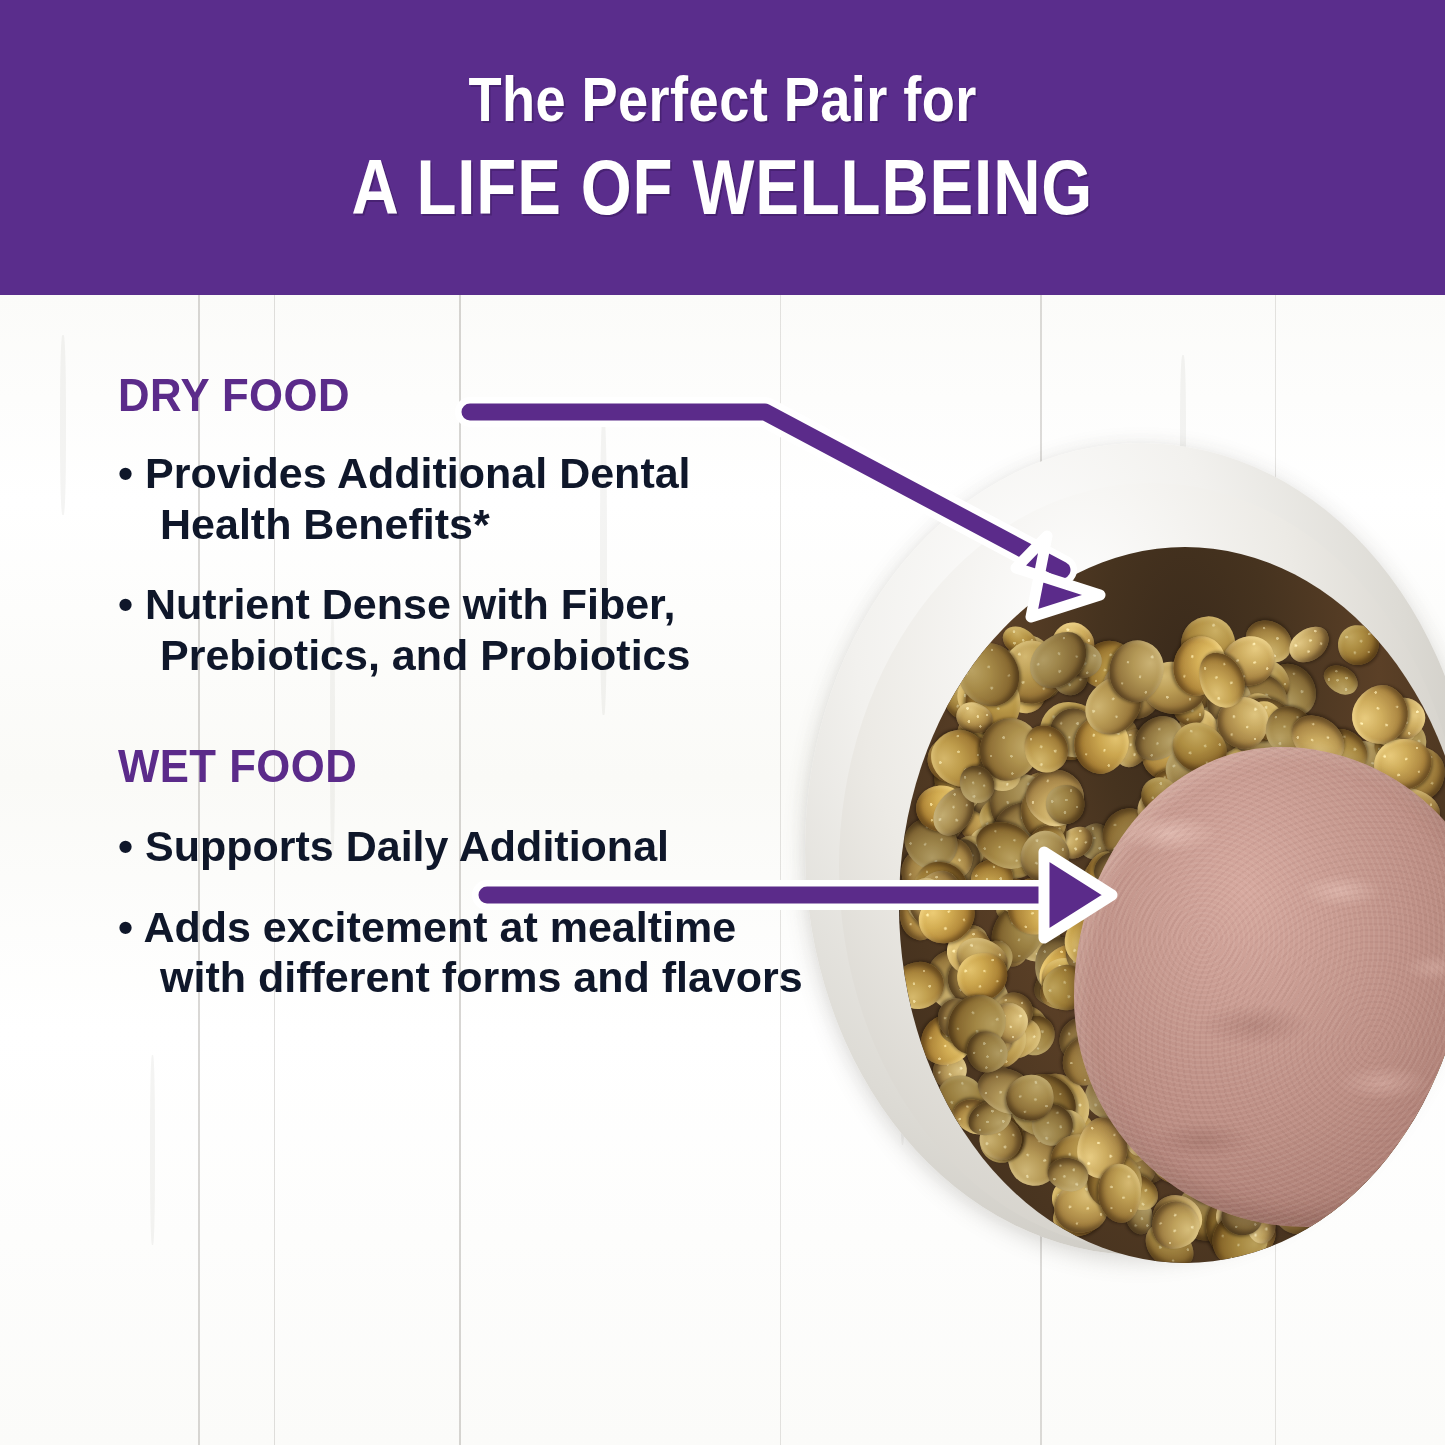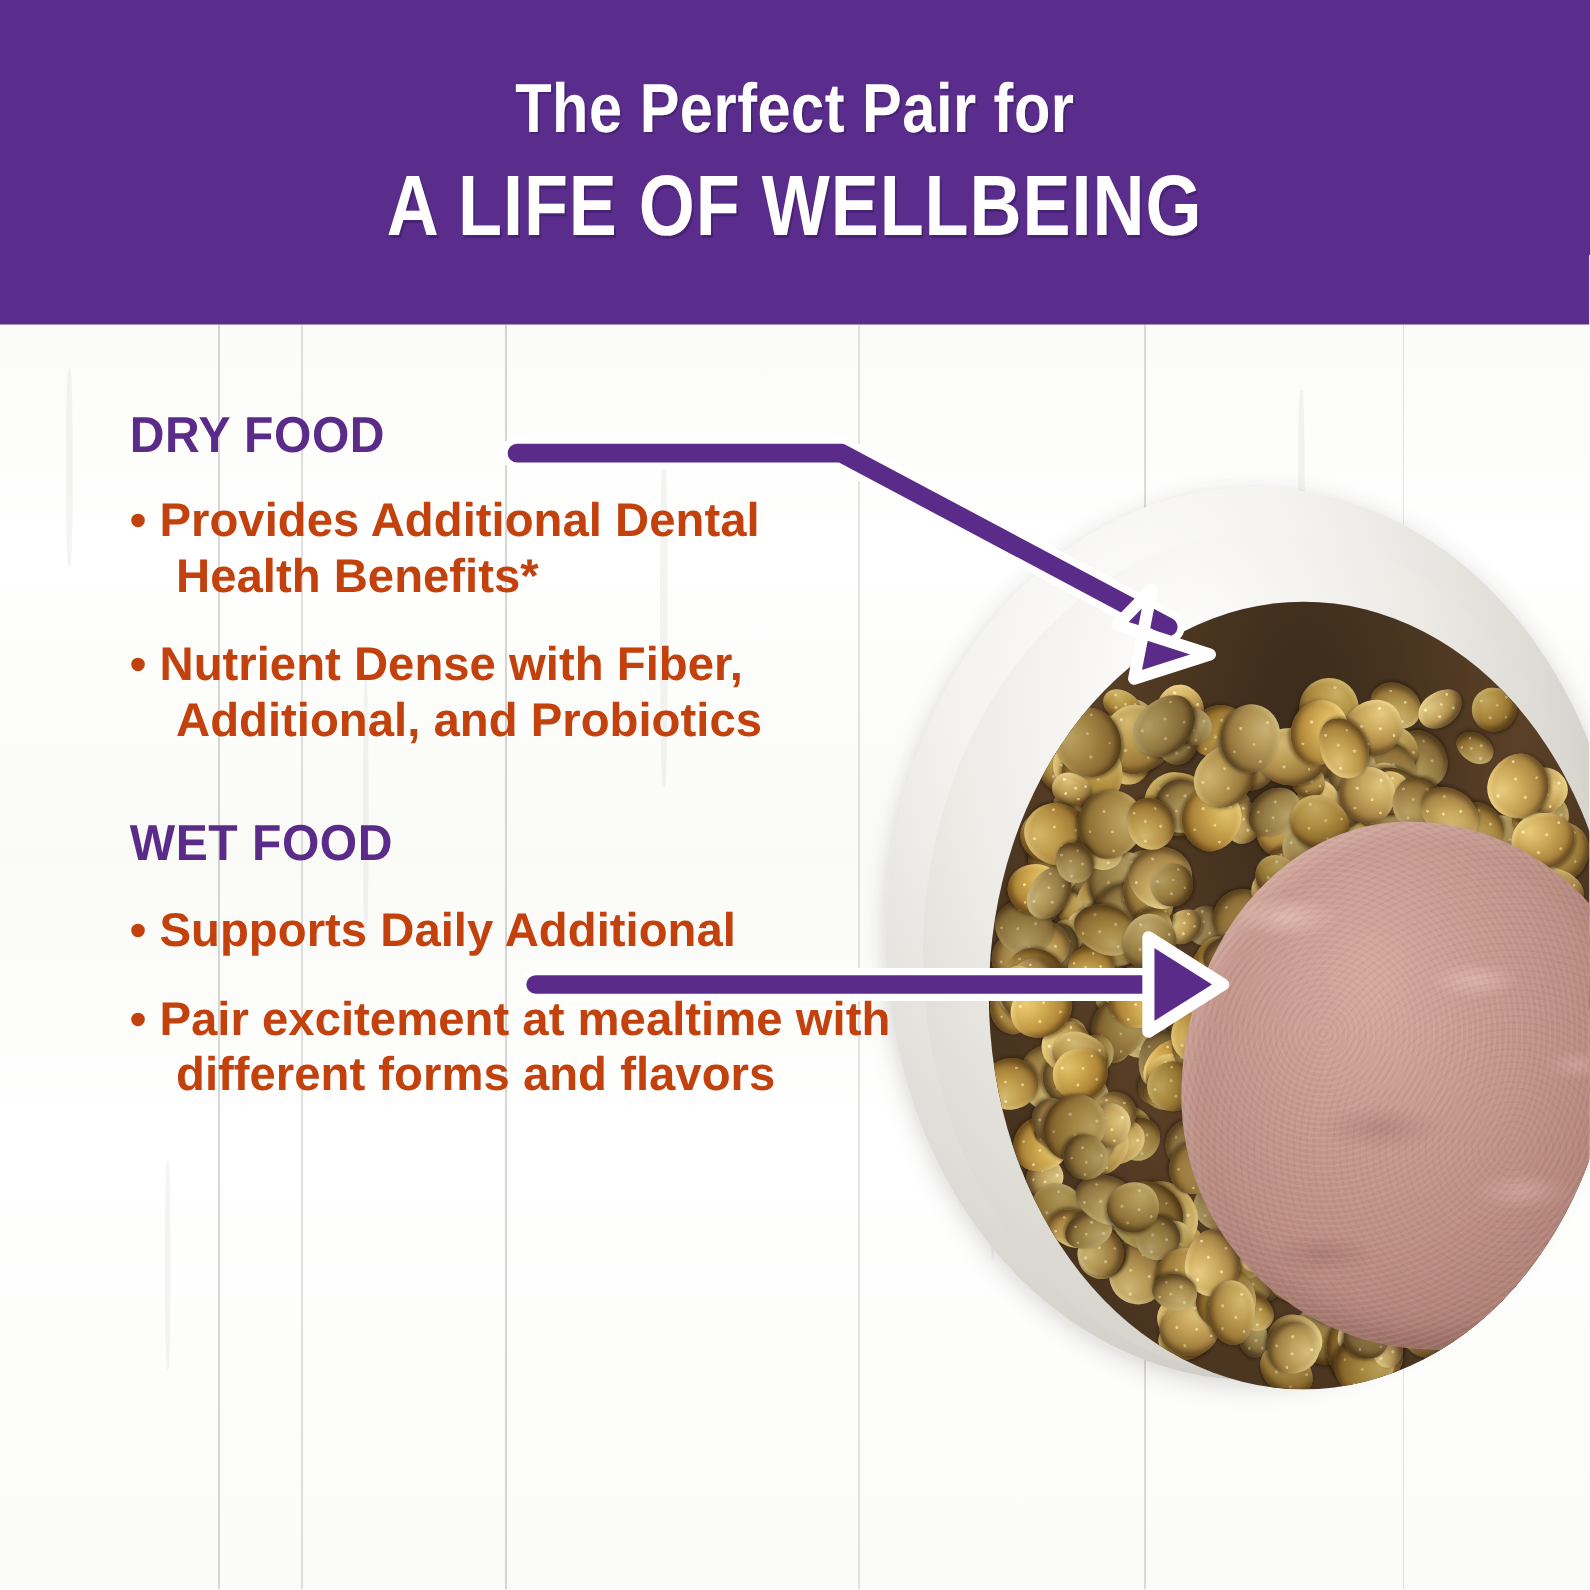--- a/index.html
+++ b/index.html
@@ -109,21 +109,21 @@
   .arrow-svg{position:absolute;left:0;top:0;width:1445px;height:1445px;pointer-events:none;}
 
   
   .col{position:absolute;left:118px;top:372px;width:700px;}
   .sec-head{
     color:#5B2B8A;font-weight:700;font-size:46px;letter-spacing:.5px;
     line-height:1;margin:0;transform:scaleX(.95);transform-origin:left center;
   }
   .bullets{margin:0;padding:0;list-style:none;}
   .bullets li{
-    color:#c2410c;font-weight:600;font-size:43px;line-height:1.18;
+    color:#0f172a;font-weight:600;font-size:43px;line-height:1.18;
     margin:0 0 30px 0;text-indent:-42px;padding-left:42px;
   }
   .bullets li .dot{font-size:43px;line-height:1;}
   #dry-head{margin-bottom:30px;}
   #dry-list{margin-bottom:0;}
   #wet-head{margin-top:0;margin-bottom:32px;}
 
   .footnote{
     position:absolute;left:933px;top:1295px;width:470px;
     color:#46215F;font-weight:600;font-size:24px;line-height:1.22;
@@ -584,25 +584,25 @@
       <path d="M487 895 L1060 895" fill="none" stroke="#5B2B8A" stroke-width="17" stroke-linecap="round"></path>
       <polygon points="1112,895 1044,852 1044,938" fill="#5B2B8A" stroke="#ffffff" stroke-width="11" stroke-linejoin="round"></polygon>
     </g>
   </svg>
 
   <div class="col">
 
     <h2 class="sec-head" id="dry-head">DRY FOOD</h2>
     <ul class="bullets" id="dry-list">
       <li><span class="dot">•</span> <span>Provides Additional Dental Health Benefits*</span></li>
-      <li><span class="dot">•</span> <span>Nutrient Dense with Fiber, Additional, and Probiotics</span></li>
+      <li><span class="dot">•</span> <span>Nutrient Dense with Fiber, Prebiotics, and Probiotics</span></li>
     </ul>
 
     <h2 class="sec-head" id="wet-head" style="margin-top:62px;">WET FOOD</h2>
     <ul class="bullets" id="wet-list">
       <li><span class="dot">•</span> <span>Supports Daily Additional</span></li>
-      <li><span class="dot">•</span> <span>Pair excitement at mealtime with different forms and flavors</span></li>
+      <li><span class="dot">•</span> <span>Adds excitement at mealtime with different forms and flavors</span></li>
     </ul>
 
   </div>
 
 
 </div>
 
 </body></html>

